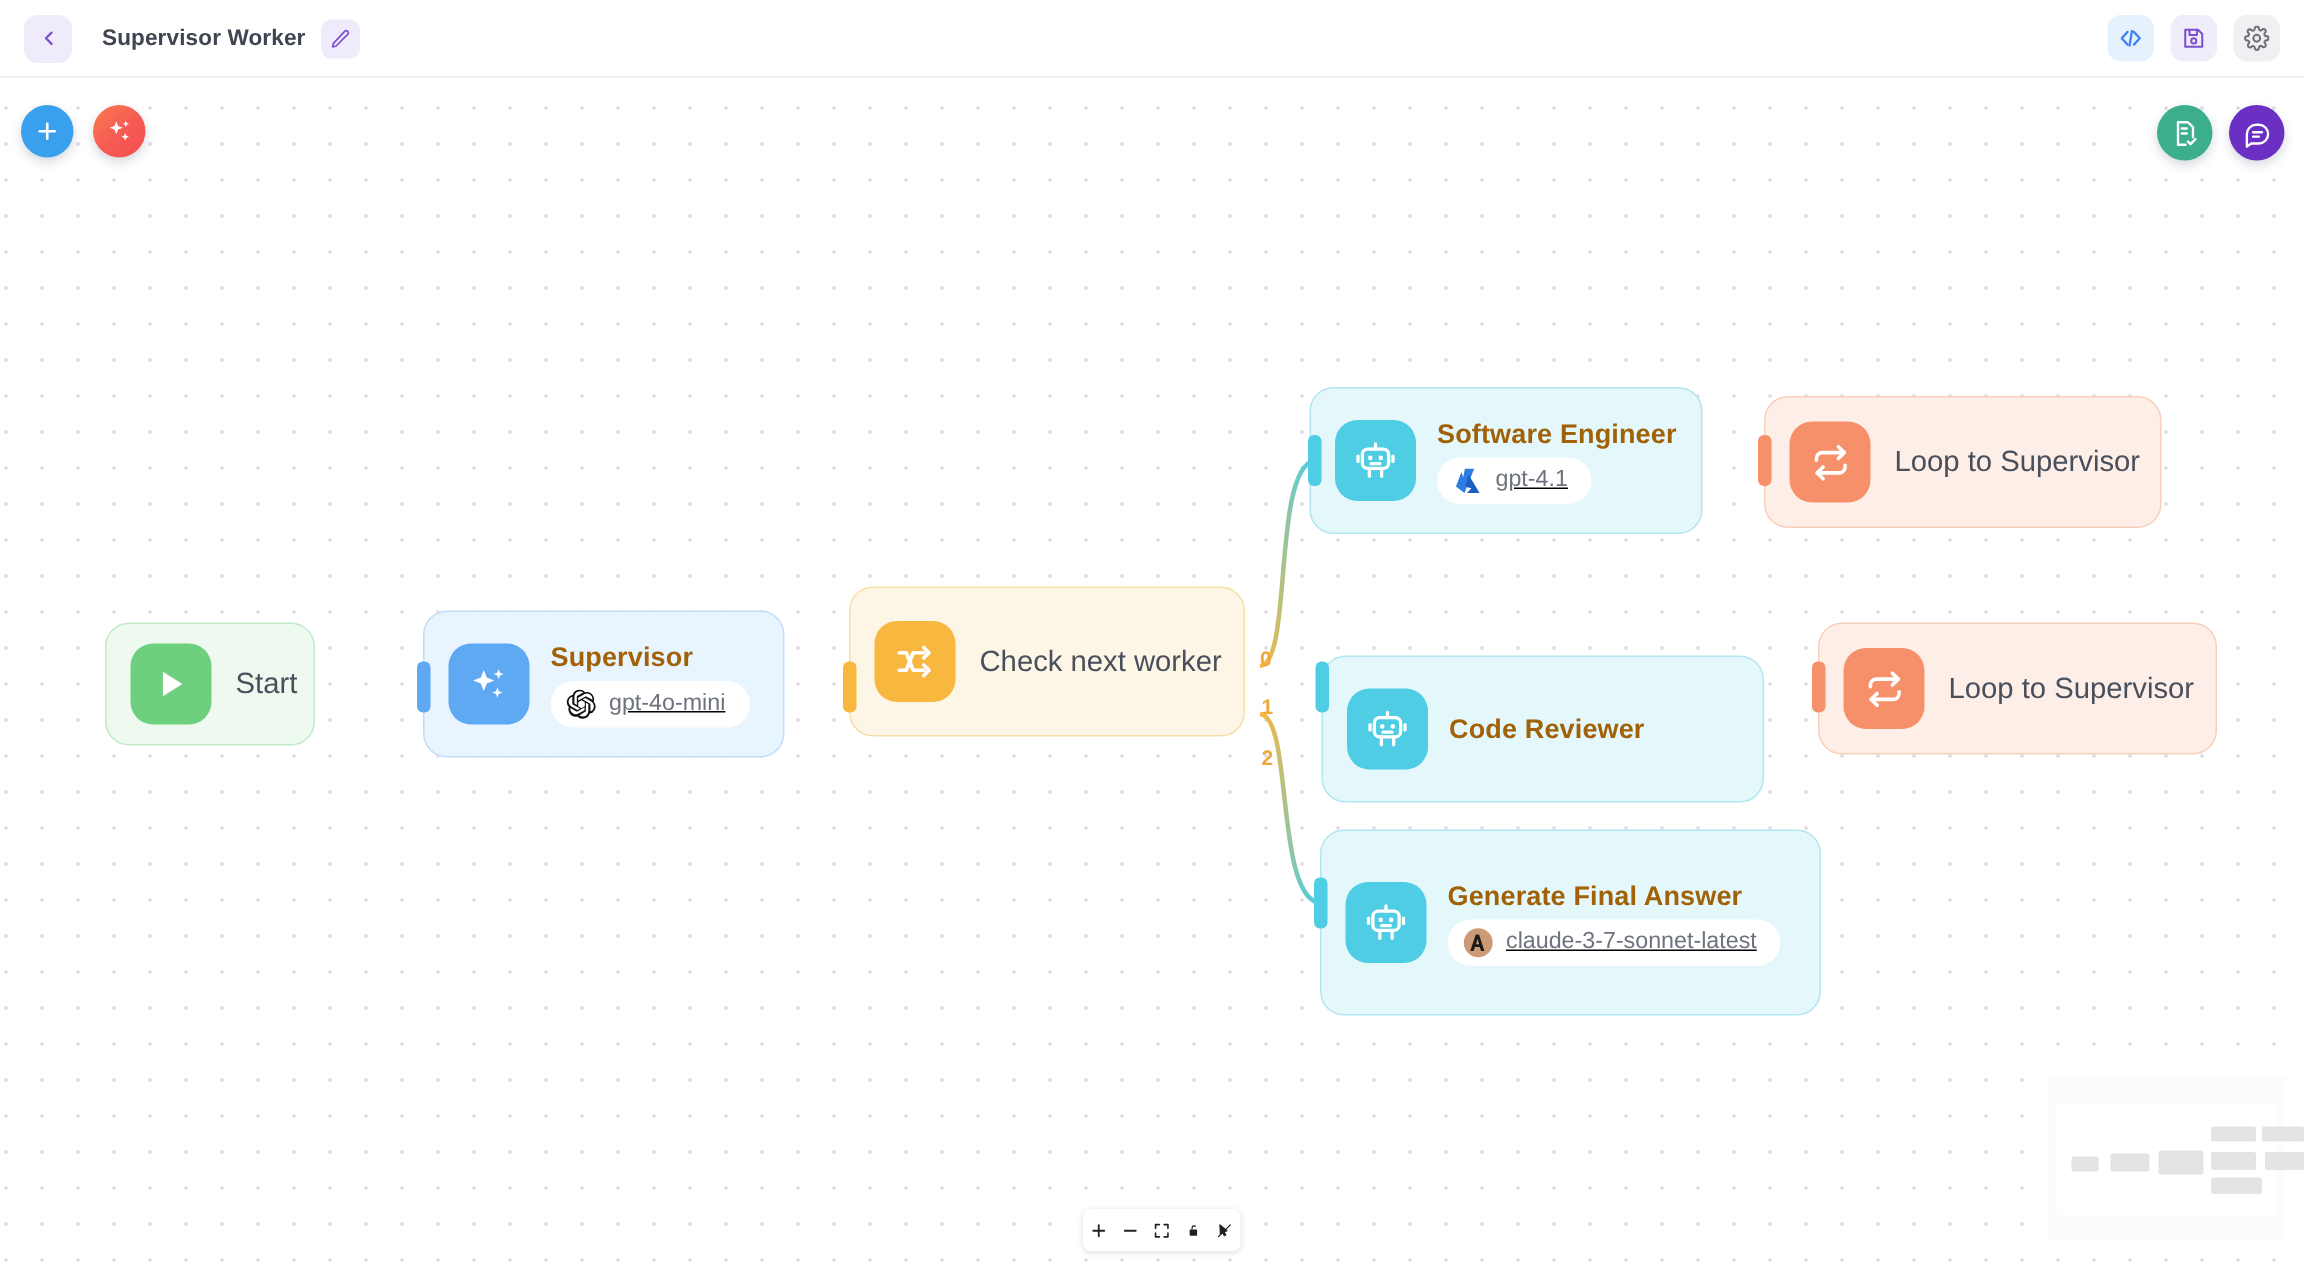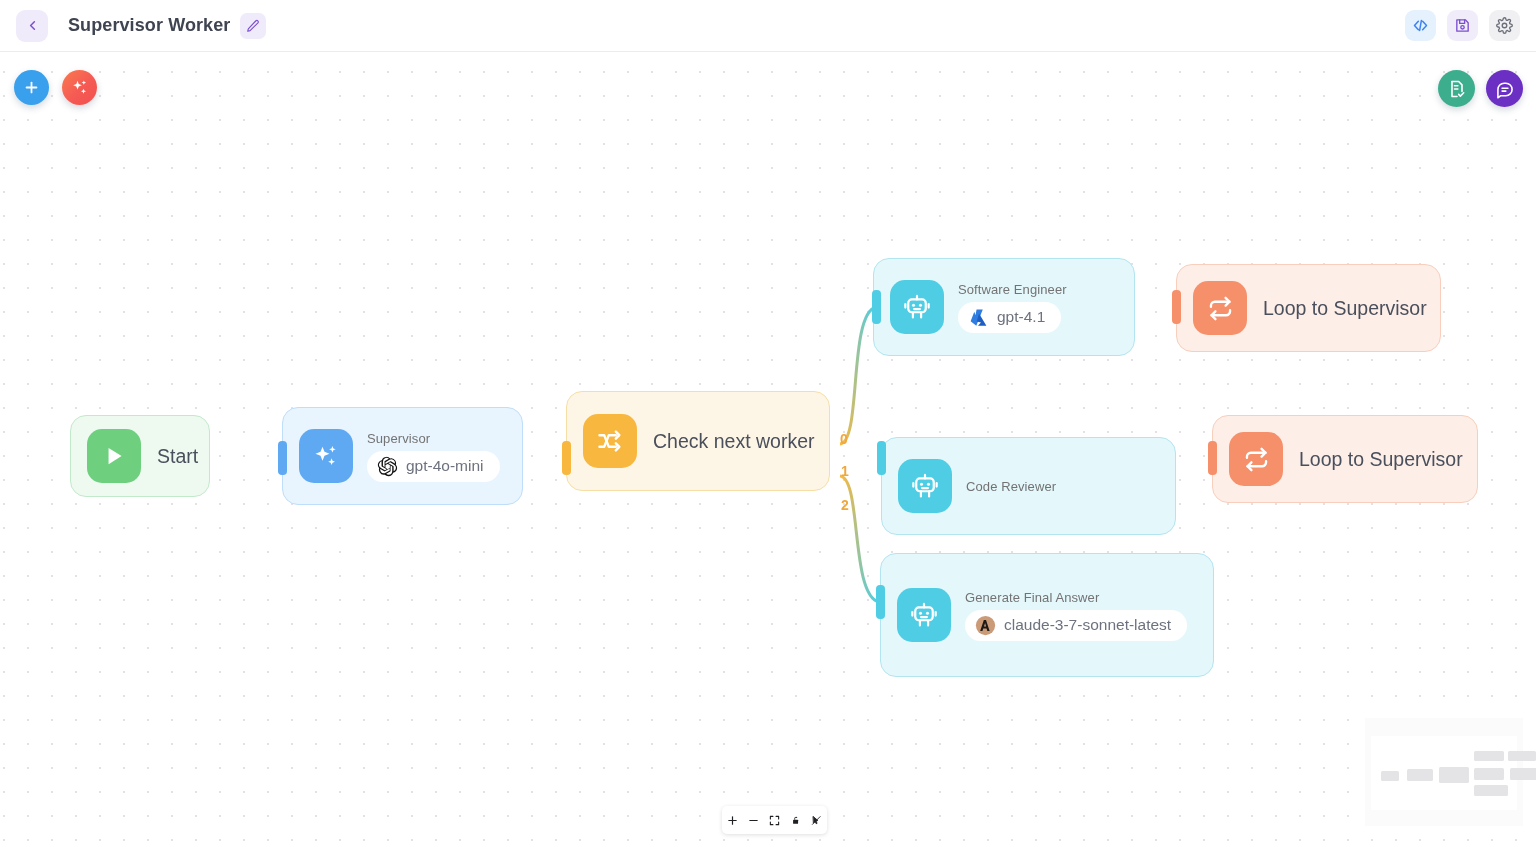--- a/index.html
+++ b/index.html
@@ -22,21 +22,21 @@
     z-index: 40;
   }
   .back-btn {
     width: 32px; height: 32px; border-radius: 9px;
     background: #f0ebfa;
     display: flex; align-items: center; justify-content: center;
     cursor: pointer; flex: none;
   }
   .page-title {
     margin-left: 20px;
-    font-size: 18px; font-weight: 600; color: #3f4451;
+    font-size: 15px; font-weight: 600; color: #3f4451;
     letter-spacing: .1px; white-space: nowrap;
   }
   .edit-btn {
     width: 26px; height: 26px; border-radius: 7px;
     background: #f0ebfa;
     display: flex; align-items: center; justify-content: center;
     margin-left: 10px; cursor: pointer; flex: none;
   }
   .header-spacer { flex: 1; }
   .hdr-actions { display: flex; align-items: center; gap: 11px; }
@@ -82,31 +82,32 @@
     cursor: grab;
     z-index: 12;
   }
   .node-icon {
     width: 54px; height: 54px; border-radius: 15px;
     display: flex; align-items: center; justify-content: center;
     flex: none;
   }
   .node-body { margin-left: 14px; display: flex; flex-direction: column; gap: 5px; min-width: 0; }
   .node-title {
-    font-size: 13px; color: #737373; font-weight: 400;
+    font-size: 18px; color: #a16207; font-weight: 700;
     white-space: nowrap; letter-spacing: .1px;
   }
   .node-label-only {
     font-size: 19.5px; color: #4a4f5c; margin-left: 16px; white-space: nowrap;
   }
   .model-chip {
     display: inline-flex; align-items: center; gap: 8px;
     background: #ffffff; border-radius: 20px;
     padding: 5px 16px 5px 10px;
     align-self: flex-start;
+    text-decoration: underline;
   }
   .model-chip .m-name { font-size: 15.5px; color: #6d727e; white-space: nowrap; }
   .chip-logo { width: 21px; height: 21px; flex: none; display: block; }
 
   
   .n-start { background: #eefaf0; border: 1.4px solid #c3e9cb; align-items: center; }
   .n-blue  { background: #e8f4fe; border: 1.4px solid #bfdefa; }
   .n-amber { background: #fdf6e6; border: 1.4px solid #f6dfa6; }
   .n-cyan  { background: #e4f7fb; border: 1.4px solid #b3e5f0; }
   .n-coral { background: #fdeee8; border: 1.4px solid #f8cfbd; }

